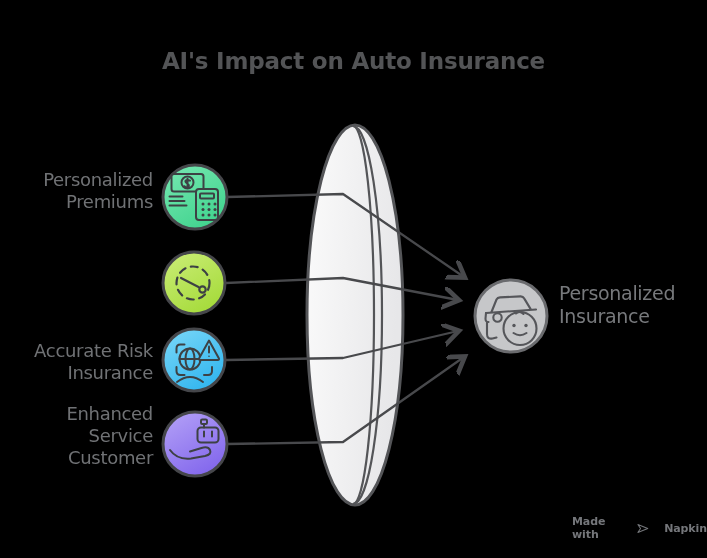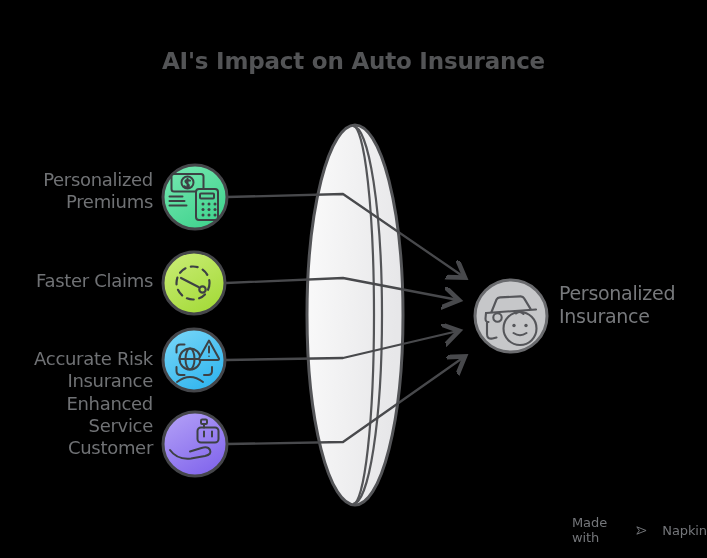--- a/index.html
+++ b/index.html
@@ -12,26 +12,26 @@
     position:absolute;top:48px;left:0;width:707px;text-align:center;
     color:#535456;font-size:23px;font-weight:bold;letter-spacing:-0.2px;
   }
   .lbl{
     position:absolute;color:#707275;font-weight:normal;
     font-size:18px;line-height:22px;letter-spacing:-0.3px;white-space:nowrap;
   }
   .lbl-left{left:12px;width:141px;text-align:right;}
   .lbl-1{top:169px}
   .lbl-2{top:270px}
-  .lbl-3{top:348px}
-  .lbl-4{top:393px}
+  .lbl-3{top:340px}
+  .lbl-4{top:403px}
   .lbl-out{left:559px;top:282px;font-size:19px;line-height:22.5px;text-align:left;color:#77797c;}
   .watermark{
     position:absolute;left:572px;top:515px;display:flex;align-items:center;gap:15px;
-    color:#74767a;font-size:13px;font-weight:normal;letter-spacing:-0.1px;
+    color:#74767a;font-size:11px;font-weight:bold;letter-spacing:-0.1px;
   }
   .watermark svg{display:block;}
 </style>
 </head>
 <body>
 
 <div class="stage">
 
   <svg class="layer" width="707" height="558" viewBox="0 0 707 558">
     <defs>
@@ -138,23 +138,20 @@
     </g>
   </svg>
 
   <div class="title">AI's Impact on Auto Insurance</div>
 
   <div class="lbl lbl-left lbl-1">
     <div>Personalized</div>
     <div>Premiums</div>
   </div>
 
-  <div class="lbl lbl-left lbl-2">
-    <div>Faster Claims</div>
-  </div>
 
   <div class="lbl lbl-left lbl-3">
     <div>Accurate Risk</div>
     <div>Insurance</div>
   </div>
 
   <div class="lbl lbl-left lbl-4">
     <div>Enhanced</div>
     <div>Service</div>
     <div>Customer</div>

